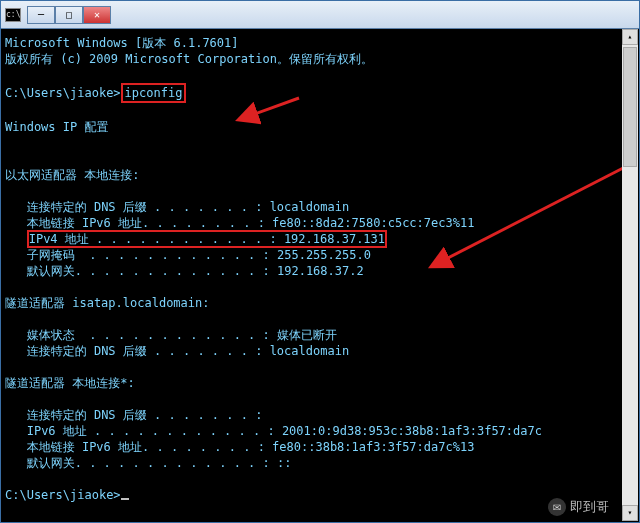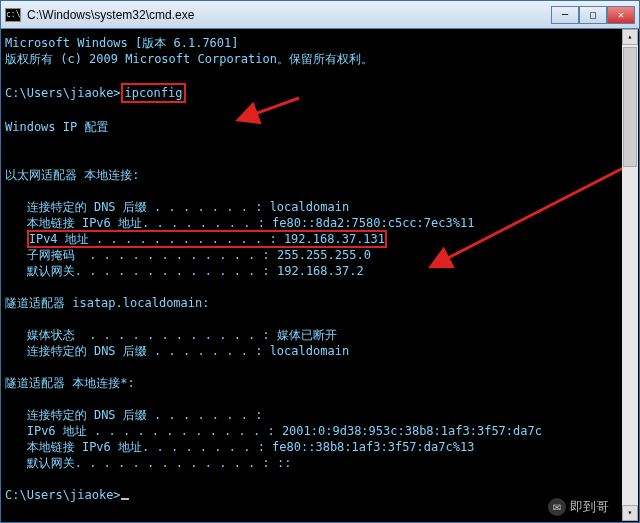--- a/index.html
+++ b/index.html
@@ -22,21 +22,20 @@
   .sb-thumb { position: absolute; width: 14px; left: 1px; height: 120px; top: 18px; background: #cdcdcd; border: 1px solid #aaa; }
   .watermark { position: absolute; right: 30px; bottom: 6px; color: #bbb; font-size: 13px; display: flex; align-items: center; gap: 4px; font-family: "Microsoft YaHei", sans-serif; }
   .wm-icon { width: 18px; height: 18px; border-radius: 50%; background: #333; display: flex; align-items: center; justify-content: center; font-size: 10px; color: #ccc; }
 </style>
 </head>
 <body>
 
 <div class="window">
   <div class="titlebar">
     <div class="title-icon">c:\</div>
-    <div class="title-text">C:\Windows\system32\cmd.exe</div>
     <div class="win-btns">
       <div class="win-btn">─</div>
       <div class="win-btn">□</div>
       <div class="win-btn close">✕</div>
     </div>
   </div>
 
   <div class="terminal"><span>Microsoft Windows [版本 6.1.7601]</span>
 <span>版权所有 (c) 2009 Microsoft Corporation。保留所有权利。</span>
 

